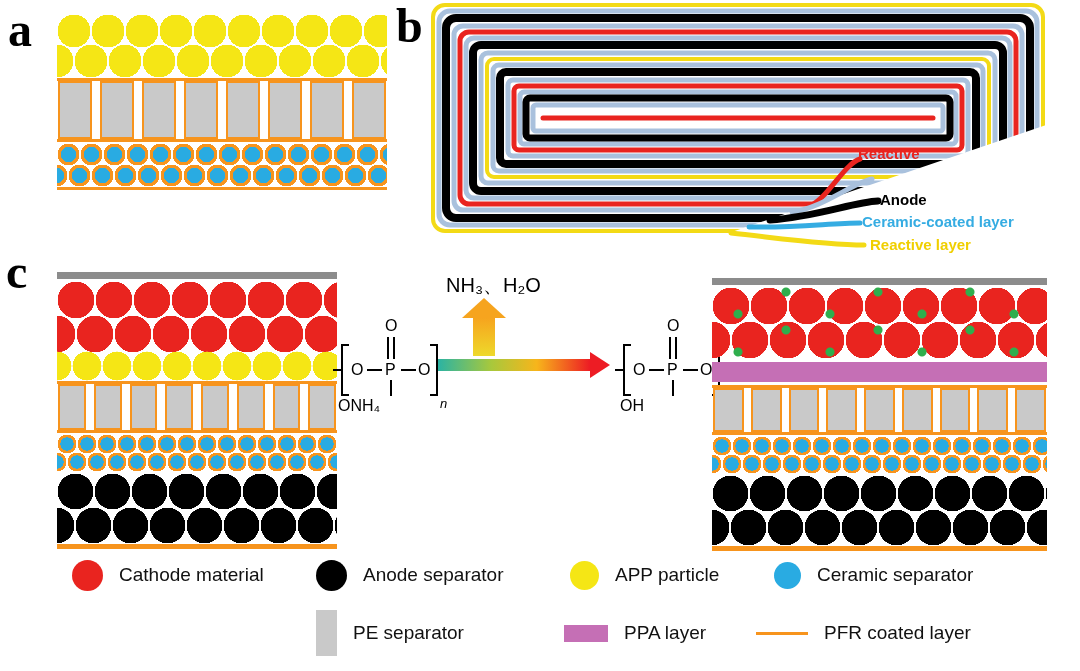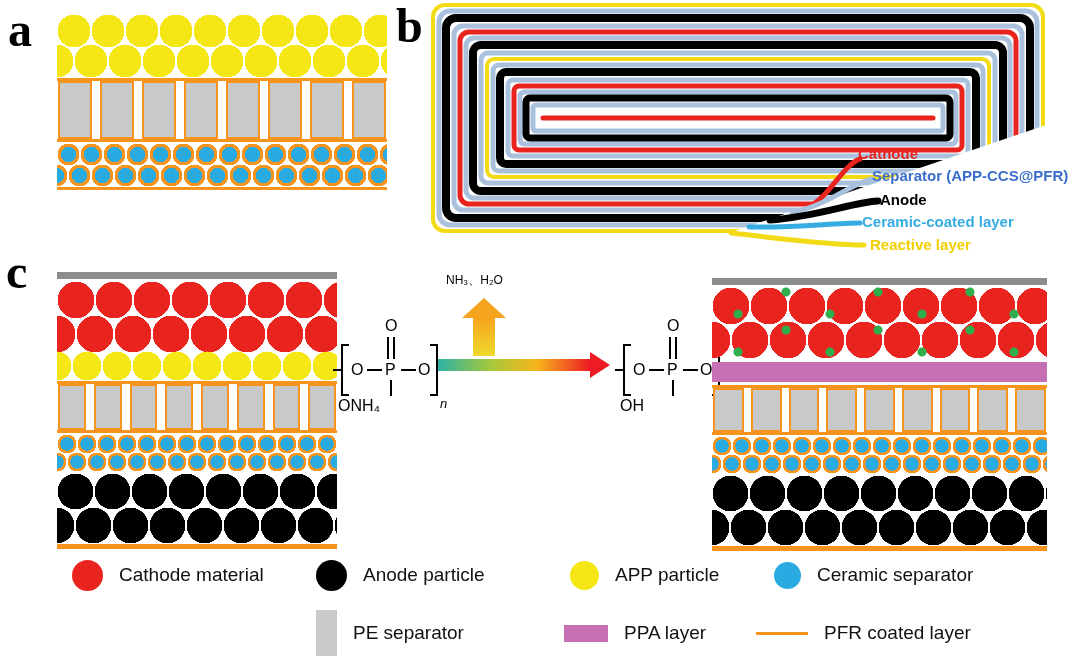--- a/index.html
+++ b/index.html
@@ -58,21 +58,21 @@
   .chem .db2 { left:55px; top:19px; width:2px; height:22px; }
   .chem .vb  { left:52px; top:62px; width:2px; height:16px; }
   .chem .a-top { left:47px; top:0; }
   .chem .a-left { left:13px; top:44px; }
   .chem .a-center { left:47px; top:44px; }
   .chem .a-right { left:80px; top:44px; }
   .chem .grp { left:0; top:80px; width:104px; text-align:left; }
   .chem .subn { left:102px; top:78px; font-size:13px; font-style:italic; }
 
   
-  .gas-label { font-size:12px; color:#000; white-space:nowrap; }
+  .gas-label { font-size:20px; color:#000; white-space:nowrap; }
   .up-arrow { width:44px; }
   .up-arrow .head { width:0; height:0; border-left:22px solid transparent; border-right:22px solid transparent; border-bottom:20px solid #f6a41e; }
   .up-arrow .shaft { width:22px; height:38px; margin:0 11px; background:linear-gradient(to top,#eed92b,#f6a41e); }
   .h-arrow { display:flex; align-items:center; }
   .h-arrow .shaft { width:152px; height:12px; background:linear-gradient(90deg,#2bb3a3,#a8c83c 35%,#f7b51b 65%,#ed1c24); }
   .h-arrow .head { width:0; height:0; border-top:13px solid transparent; border-bottom:13px solid transparent; border-left:20px solid #ed1c24; }
 
   
   .leg-item { position:absolute; display:flex; align-items:center; gap:16px; height:46px; }
   .leg-item .lab { font-size:19px; color:#111; white-space:nowrap; }
@@ -144,22 +144,21 @@
     <polygon fill="#ffffff" points="280,238 627,120 650,120 650,262 280,262"></polygon>
     <g fill="none" stroke-linecap="round">
       <path d="M382,204 C400,196 416,162 432,157" stroke="#e9241f" stroke-width="5"></path>
       <path d="M364,210 C395,206 424,181 444,177" stroke="#a9c1dd" stroke-width="5"></path>
       <path d="M342,218 C388,215 426,200 450,199" stroke="#000000" stroke-width="7"></path>
       <path d="M321,225 C368,226 404,221 432,221" stroke="#35ace2" stroke-width="5"></path>
       <path d="M303,231 C358,237 400,243 436,243" stroke="#f3da16" stroke-width="5"></path>
     </g>
   </svg>
 
-  <span class="callout abs" style="left:858px;top:145px;color:#e9241f">Cathode</span>
-  <span class="callout abs" style="left:872px;top:167px;color:#3a6ecb">Separator (APP-CCS@PFR)</span>
+  <span class="callout abs" style="left:858px;top:145px;color:#e9241f">Reactive</span>
   <span class="callout abs" style="left:880px;top:191px;color:#000000">Anode</span>
   <span class="callout abs" style="left:862px;top:213px;color:#35ace2">Ceramic-coated layer</span>
   <span class="callout abs" style="left:870px;top:236px;color:#f0cf00">Reactive layer</span>
 
   <span class="panel-label abs" style="left:6px;top:248px">c</span>
 
   <div class="abs" style="left:57px;top:272px;width:280px">
     <div class="gray-bar"></div>
     <div class="crow row-red" style="margin-top:2px"></div>
     <div class="crow row-red" style="margin-top:-4px;background-position-x:19px"></div>
@@ -259,21 +258,21 @@
     <div class="orange-bar"></div>
   </div>
 
   <div class="abs" style="left:4px;top:548px;width:1080px;height:120px">
     <div class="leg-item" style="left:68px;top:4px">
       <span class="sw sw-red"></span>
       <span class="lab">Cathode material</span>
     </div>
     <div class="leg-item" style="left:312px;top:4px">
       <span class="sw sw-black"></span>
-      <span class="lab">Anode particle</span>
+      <span class="lab">Anode separator</span>
     </div>
     <div class="leg-item" style="left:566px;top:4px">
       <span class="sw sw-yellow"></span>
       <span class="lab">APP particle</span>
     </div>
     <div class="leg-item" style="left:770px;top:4px">
       <span class="sw sw-blue"></span>
       <span class="lab">Ceramic separator</span>
     </div>
     <div class="leg-item" style="left:312px;top:62px">

